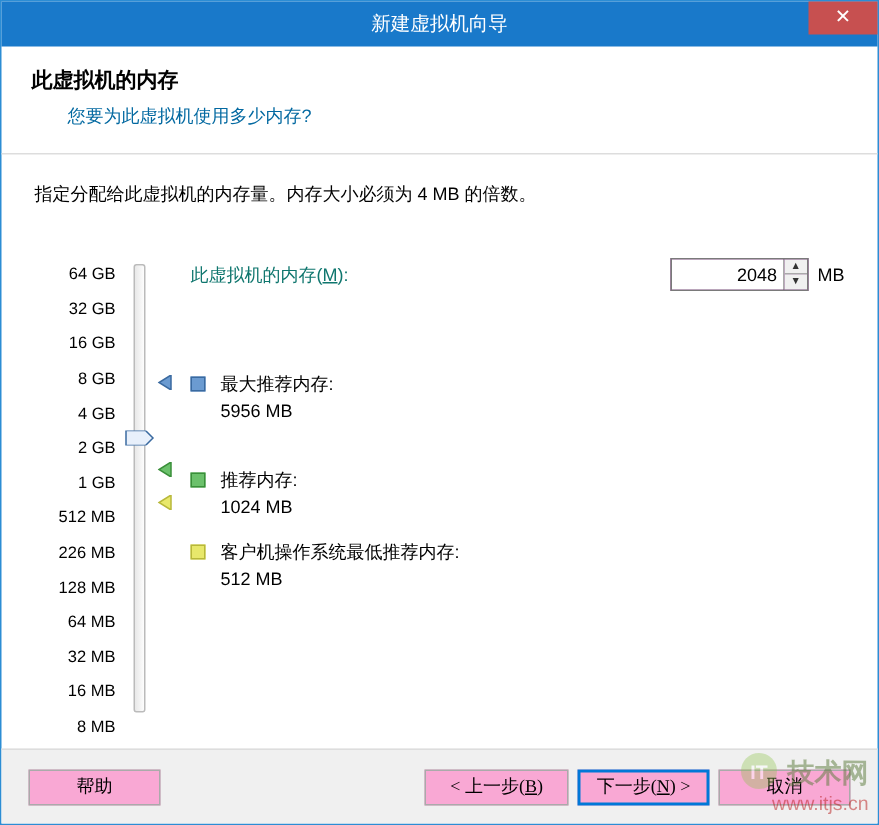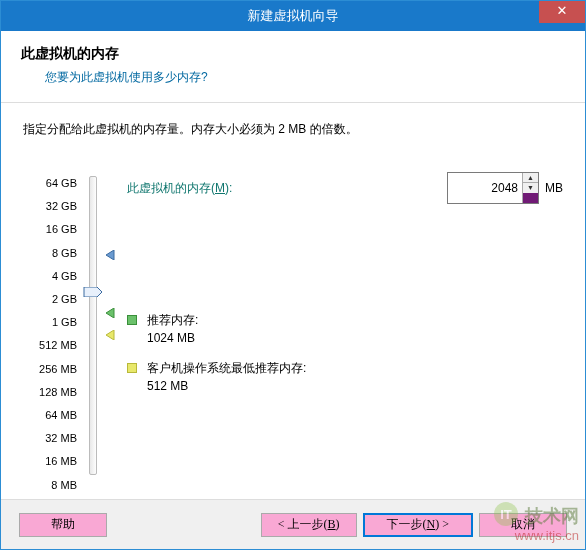--- a/index.html
+++ b/index.html
@@ -19,37 +19,37 @@
 .track { position: absolute; left: 6px; top: 4px; width: 8px; height: 299px; border: 1px solid #bbb; background: linear-gradient(to right,#e8e8e8,#fdfdfd); border-radius: 2px; }
 .thumb { position: absolute; left: 0; width: 20px; height: 10px; }
 .thumb svg { display: block; }
 .marker { position: absolute; left: 22px; width: 8px; height: 10px; }
 .marker svg { display: block; }
 .info-col { flex: 1; padding-left: 14px; position: relative; }
 .row-top { display: flex; align-items: center; margin-bottom: 4px; }
 .lbl-top { font-size: 12px; color: #0f766e; }
 .lbl-top u { text-decoration: underline; }
 .spin-wrap { margin-left: auto; display: flex; align-items: center; }
-.spin { display: flex; border: 1px solid #7a7a7a; background: #701a75; height: 32px; }
+.spin { display: flex; border: 1px solid #7a7a7a; background: #701a75; height: 22px; }
 .spin input { width: 74px; border: none; text-align: right; padding: 0 4px; font-size: 12px; outline: none; font-family: inherit; }
 .spin-btns { display: flex; flex-direction: column; border-left: 1px solid #aaa; }
 .spin-btns div { width: 15px; height: 10px; font-size: 7px; text-align: center; line-height: 9px; background: #f0f0f0; cursor: pointer; color: #333; }
 .spin-btns div:first-child { border-bottom: 1px solid #aaa; }
 .unit { margin-left: 6px; font-size: 12px; }
 .rec-block { position: absolute; left: 14px; }
 .rec-line { display: flex; align-items: flex-start; }
 .sq { width: 10px; height: 10px; margin-top: 3px; margin-right: 10px; flex-shrink: 0; border: 1px solid; }
 .sq.blue { background: #6b9bd1; border-color: #3a6aa0; }
 .sq.green { background: #6bc16b; border-color: #3a8f3a; }
 .sq.yellow { background: #e8e86b; border-color: #b8b83a; }
 .rec-text { font-size: 12px; color: #000; }
 .rec-val { font-size: 12px; color: #000; margin-left: 20px; margin-top: 2px; }
 .footer { position: absolute; bottom: 0; left: 0; right: 0; height: 50px; border-top: 1px solid #ddd; background: #f0f0f0; display: flex; align-items: center; padding: 0 18px; }
 .btn { height: 24px; padding: 0 16px; background: #f9a8d4; border: 1px solid #aaa; font-size: 12px; font-family: Liberation Serif, serif; cursor: pointer; min-width: 88px; }
-.btn.default { border: 2px solid #0078d7; padding: 0 22px; }
+.btn.default { border: 2px solid #0078d7; padding: 0 0; }
 .footer .spacer { flex: 1; }
 .footer .btn + .btn { margin-left: 6px; }
 .watermark { position: absolute; right: 6px; bottom: 6px; opacity: 0.5; pointer-events: none; }
 .watermark .logo { display: inline-block; vertical-align: middle; }
 .watermark .txt1 { font-size: 18px; color: #5a7a3a; font-weight: bold; vertical-align: middle; }
 .watermark .txt2 { display: block; font-size: 13px; color: #b91c1c; text-align: right; margin-top: -2px; }
 </style>
 </head>
 <body>
 
@@ -58,33 +58,33 @@
     <div class="title">新建虚拟机向导</div>
     <div class="close-btn">✕</div>
   </div>
 
   <div class="header">
     <div class="header-title">此虚拟机的内存</div>
     <div class="header-sub">您要为此虚拟机使用多少内存?</div>
   </div>
 
   <div class="body">
-    <div class="instruction">指定分配给此虚拟机的内存量。内存大小必须为 2 MB 的倍数。</div>
+    <div class="instruction">指定分配给此虚拟机的内存量。内存大小必须为 4 MB 的倍数。</div>
 
     <div class="mem-area">
       <div class="scale-col">
         <div>64 GB</div>
         <div>32 GB</div>
         <div>16 GB</div>
         <div>8 GB</div>
         <div>4 GB</div>
         <div>2 GB</div>
         <div>1 GB</div>
         <div>512 MB</div>
-        <div>256 MB</div>
+        <div>226 MB</div>
         <div>128 MB</div>
         <div>64 MB</div>
         <div>32 MB</div>
         <div>16 MB</div>
         <div>8 MB</div>
         <div>4 MB</div>
       </div>
 
       <div class="slider-col">
         <div class="track"></div>
@@ -118,20 +118,27 @@
               <input type="text" value="2048" style="">
               <div class="spin-btns">
                 <div>▲</div>
                 <div>▼</div>
               </div>
             </div>
             <span class="unit">MB</span>
           </div>
         </div>
 
+        <div class="rec-block" style="top:76px;">
+          <div class="rec-line">
+            <div class="sq blue"></div>
+            <div class="rec-text">最大推荐内存:</div>
+          </div>
+          <div class="rec-val">5956 MB</div>
+        </div>
 
         <div class="rec-block" style="top:140px;">
           <div class="rec-line">
             <div class="sq green"></div>
             <div class="rec-text">推荐内存:</div>
           </div>
           <div class="rec-val">1024 MB</div>
         </div>
 
         <div class="rec-block" style="top:188px;">

